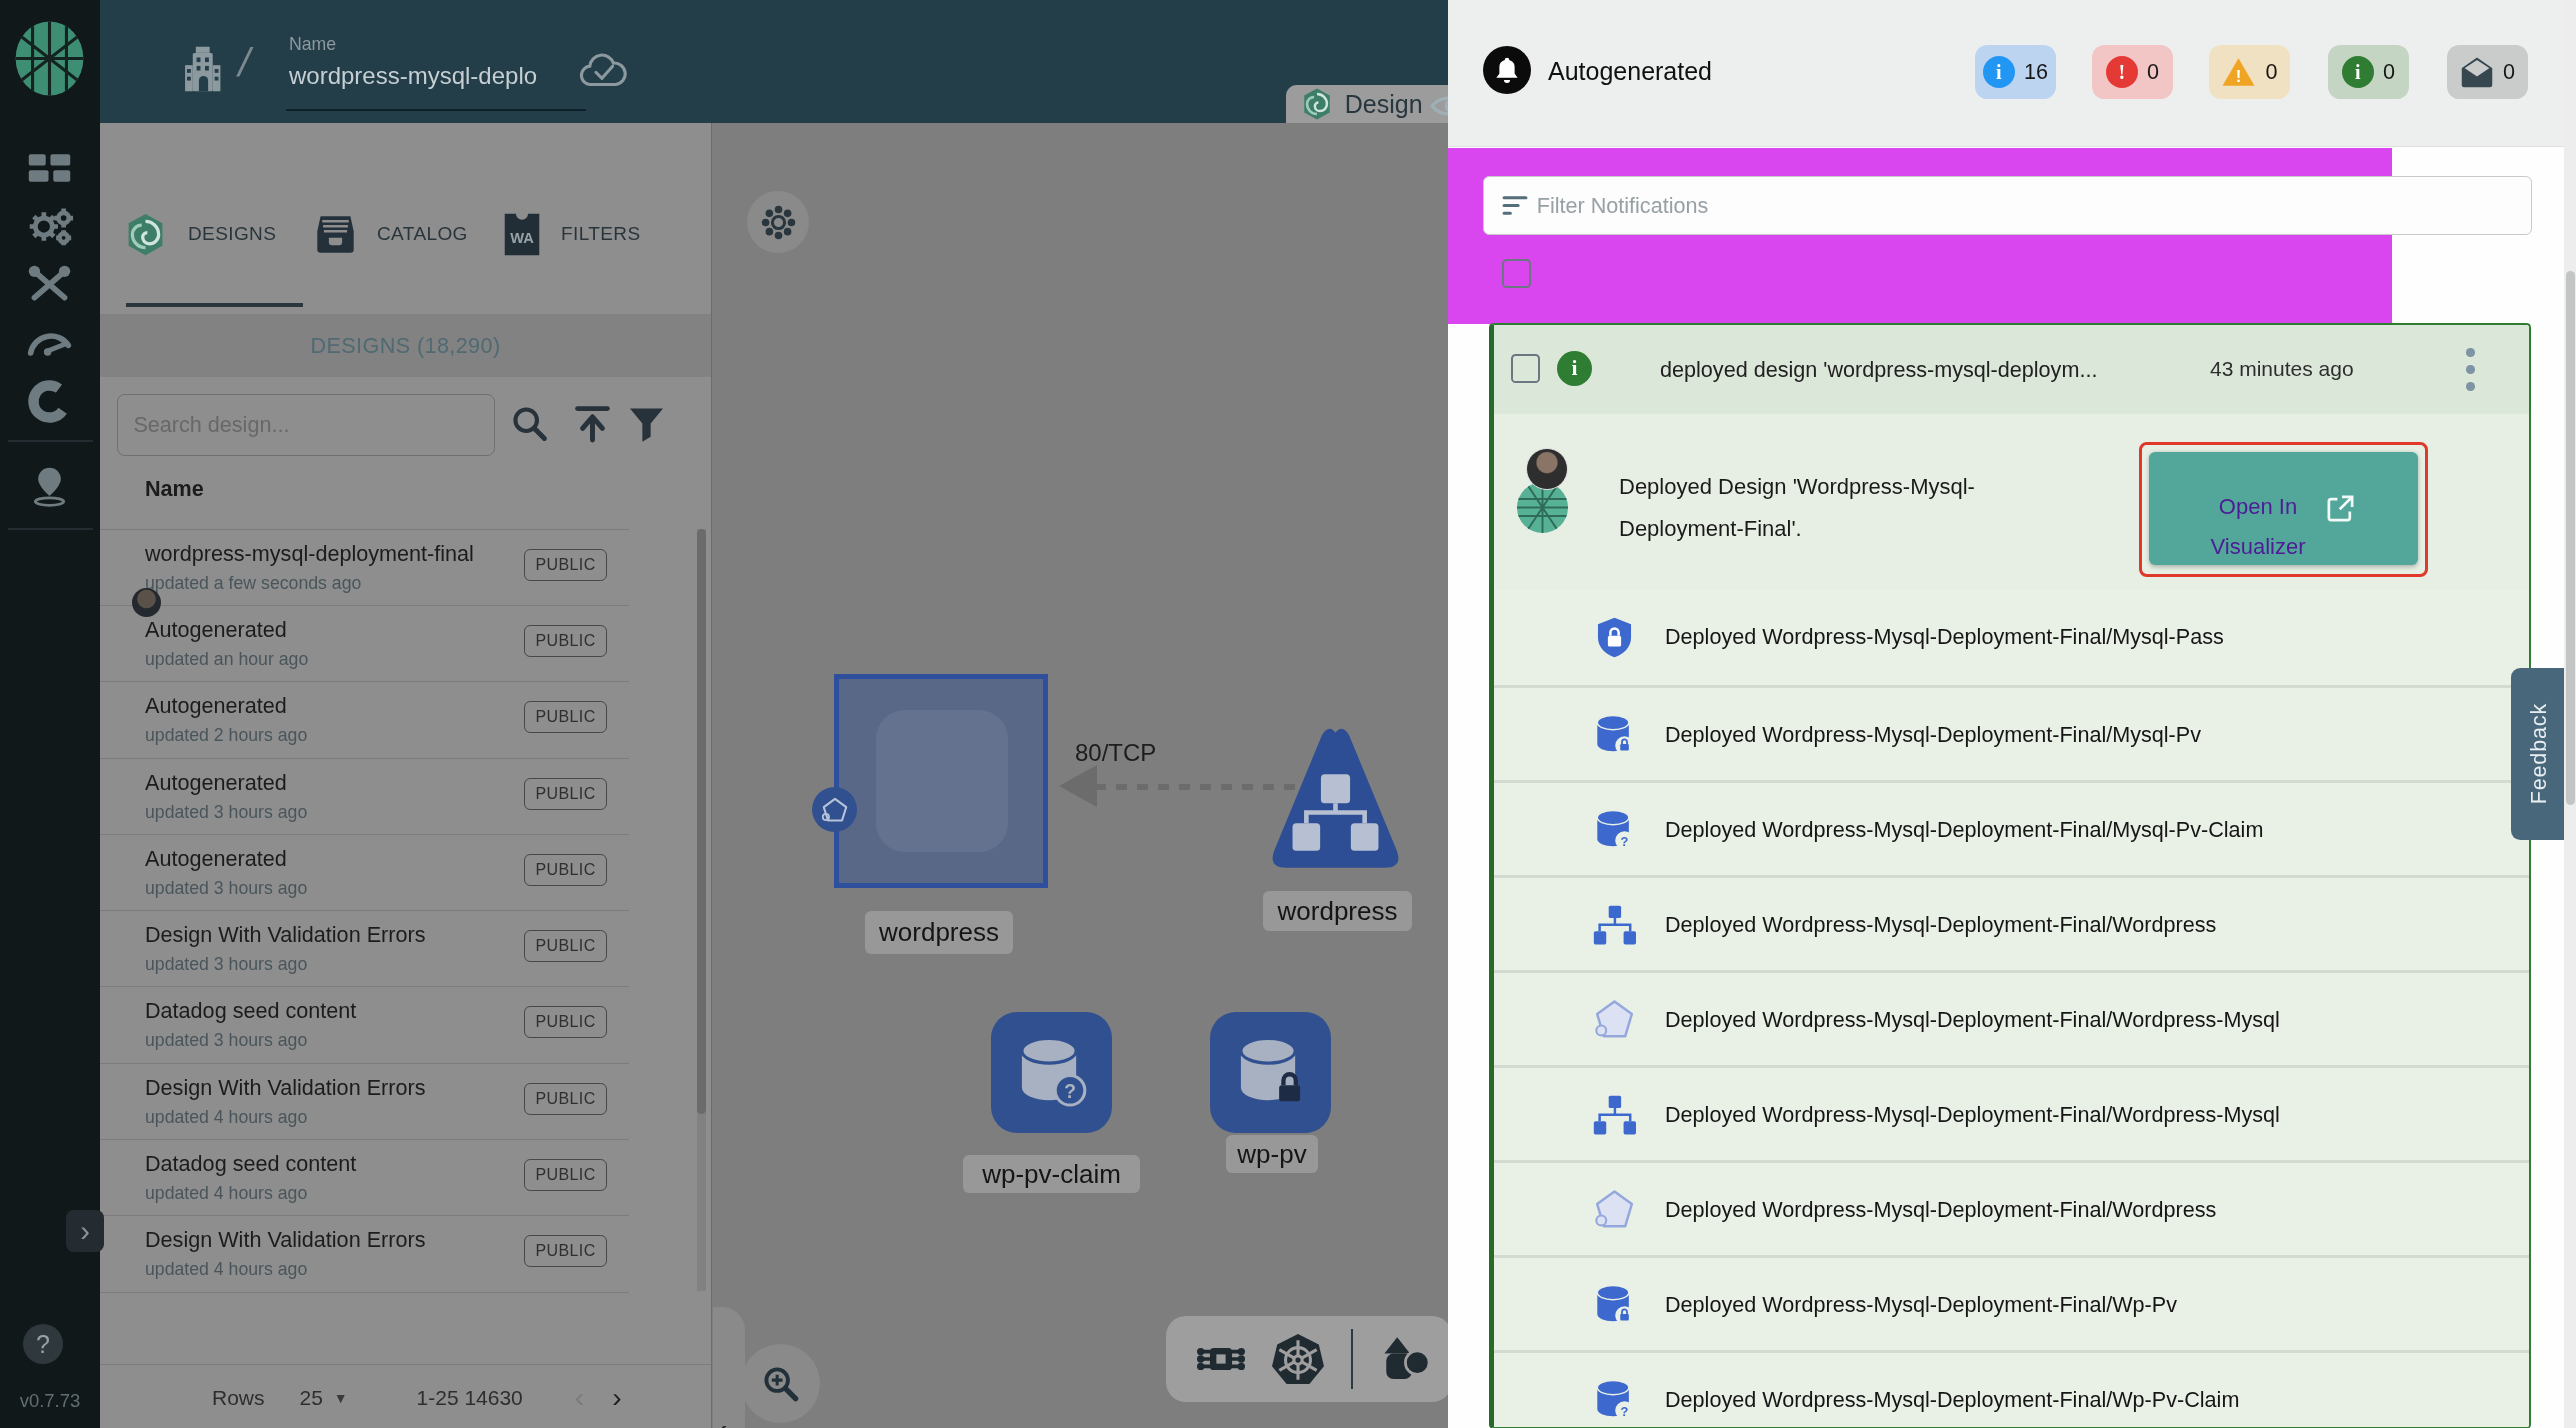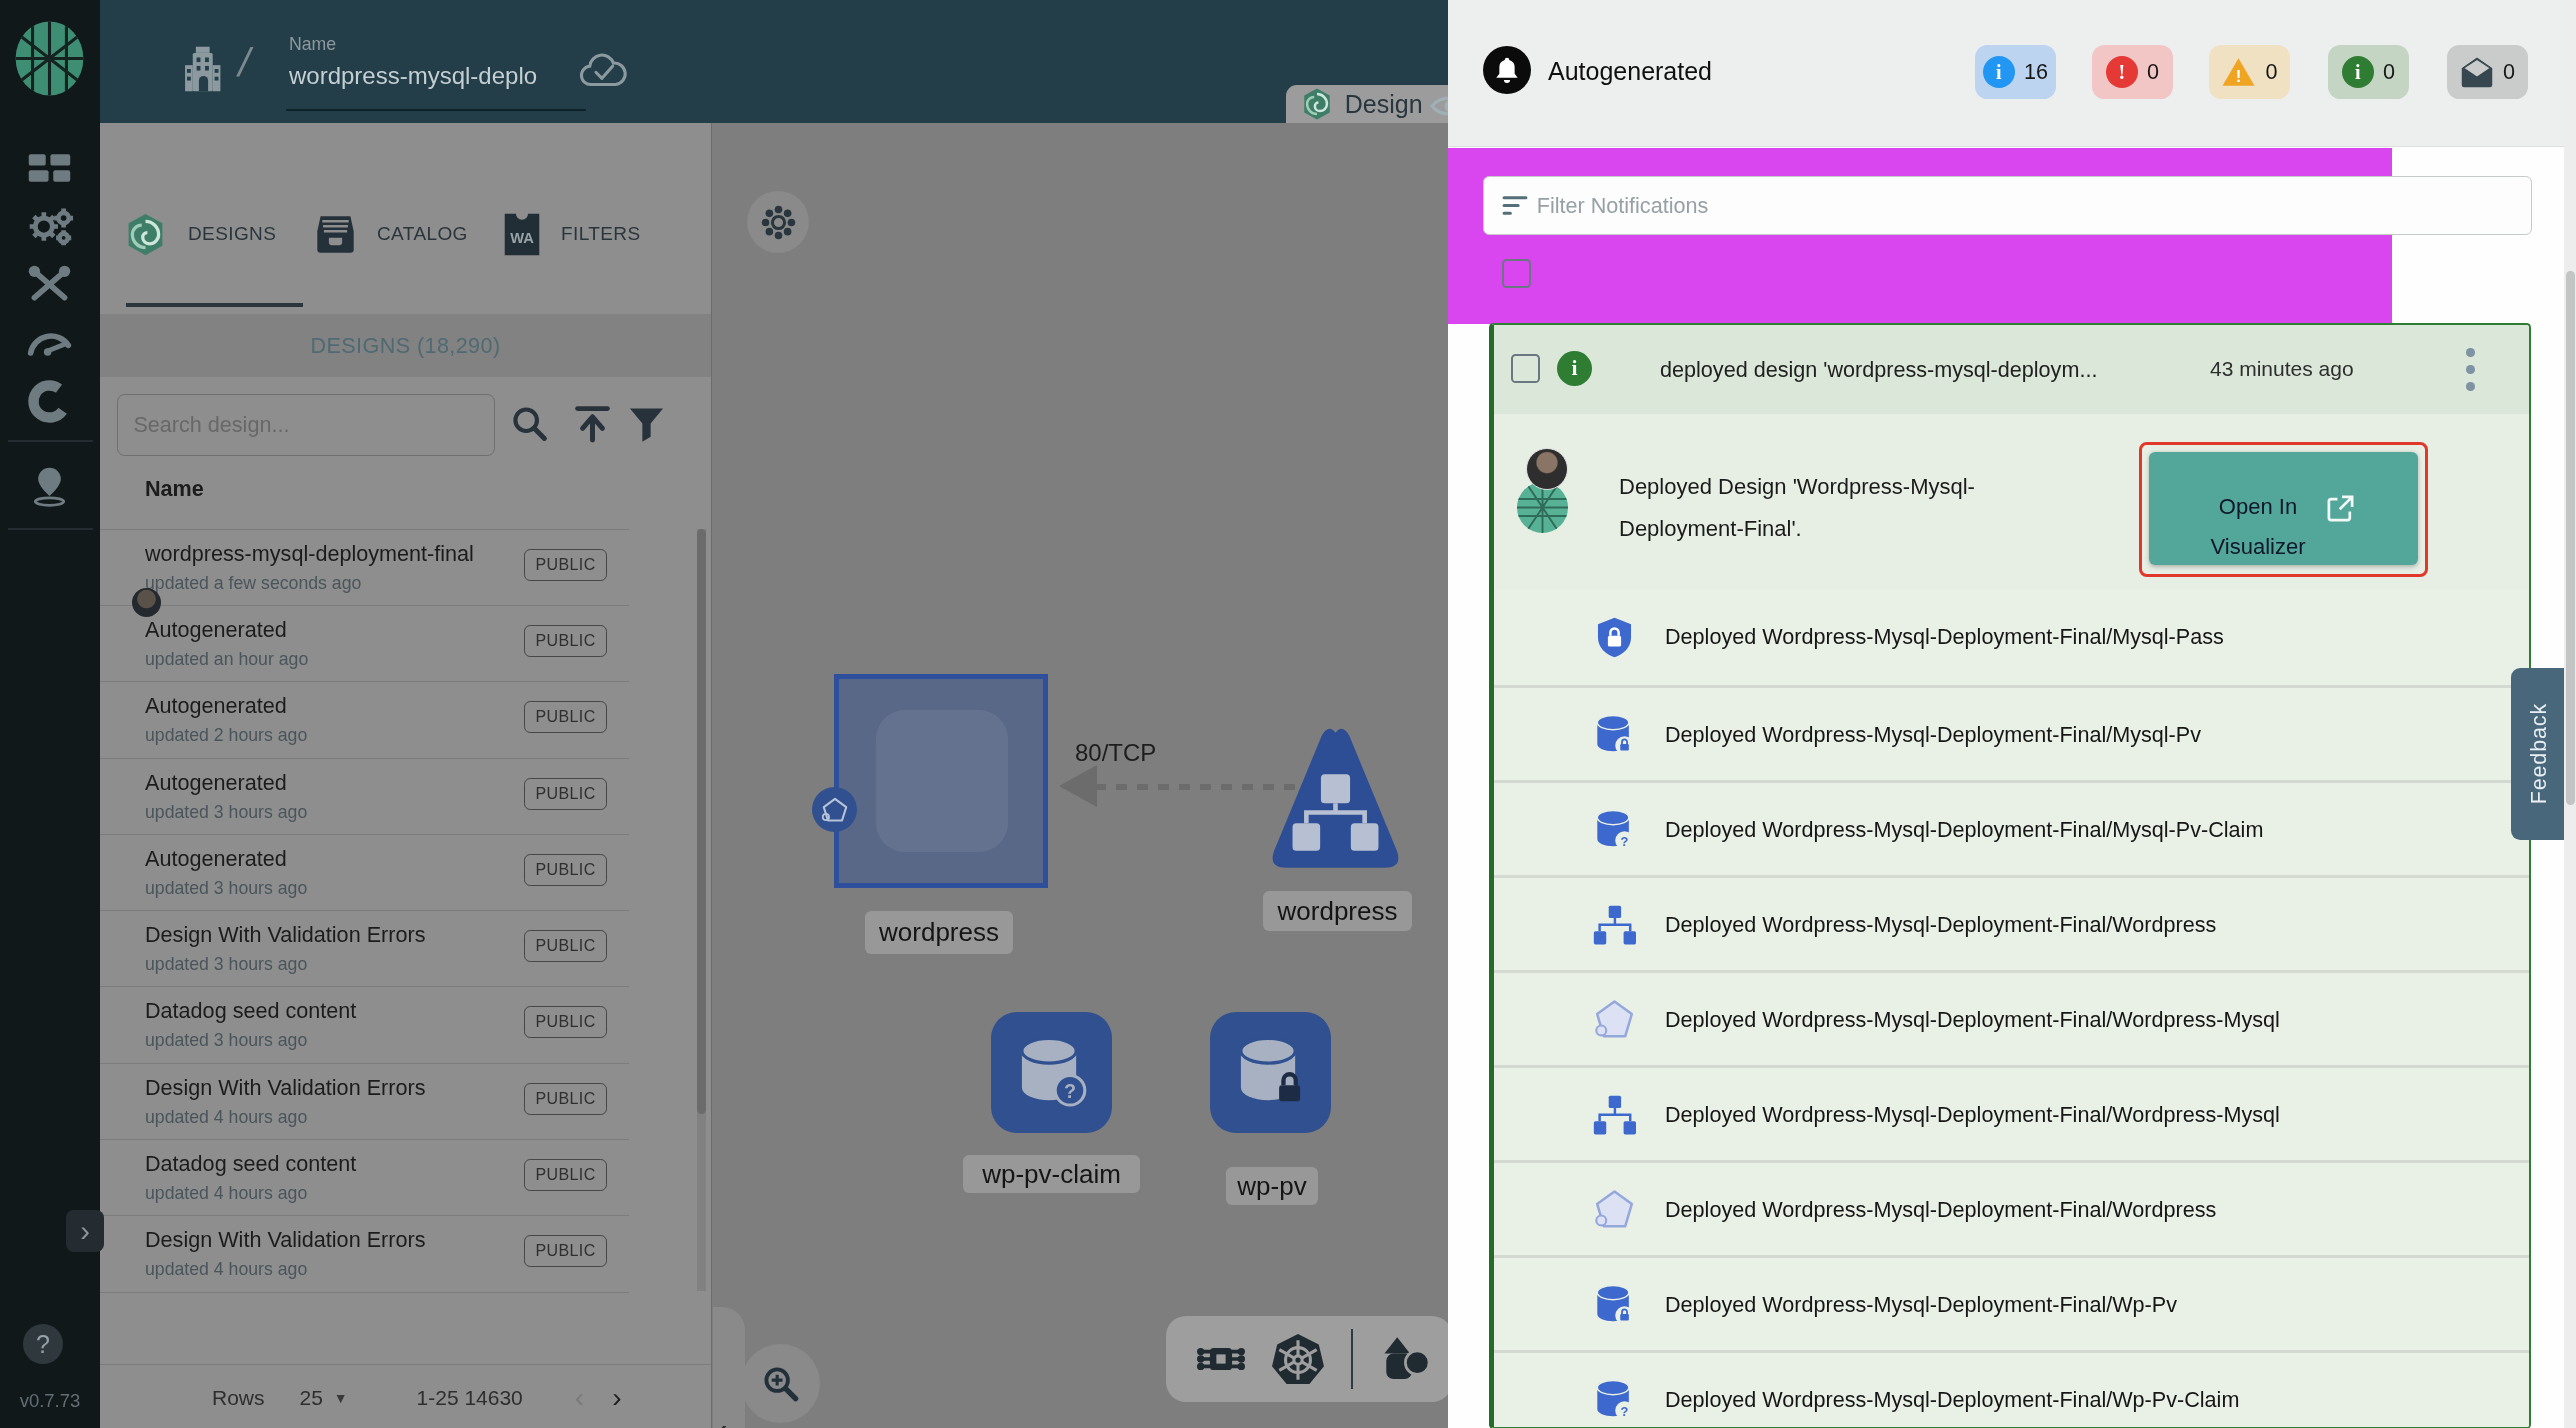--- a/index.html
+++ b/index.html
@@ -100,21 +100,21 @@
   .kebab span{display:block;width:8.5px;height:8.5px;border-radius:50%;background:#7E93A3;margin:0 0 8.5px 0;}
   #ndetail{left:0;top:89px;width:100%;height:176px;background:#E7EFE4;}
   #av-photo{left:32px;top:34px;width:40px;height:40px;border-radius:50%;z-index:2;
             background:radial-gradient(circle at 50% 34%,#8A7466 0 30%,#2E2E2E 34%);border:1.5px solid #DDD;}
   #av-green{left:23px;top:68px;width:51px;height:51px;border-radius:50%;background:#57B295;overflow:hidden;}
   #ndetail .l1{position:absolute;left:125px;top:60px;font-size:22px;color:#1B1B1B;}
   #ndetail .l2{position:absolute;left:125px;top:102px;font-size:22px;color:#1B1B1B;}
   #redbox{left:645px;top:28px;width:289px;height:135px;border:3.8px solid #E0382B;border-radius:7.7px;box-sizing:border-box;}
   #vizbtn{left:655px;top:38px;width:269px;height:113px;background:#53A79A;border-radius:6.2px;
           display:flex;align-items:center;justify-content:center;gap:20px;box-shadow:0 1.5px 4.6px rgba(0,0,0,.25);}
-  #vizbtn .txt{color:#0f172a;font-size:22px;line-height:40px;text-align:center;margin-top:36px;}
+  #vizbtn .txt{color:#4c1d95;font-size:22px;line-height:40px;text-align:center;margin-top:36px;}
   #nsubs{left:0;top:265px;width:100%;}
   .nrow{position:relative;width:100%;height:95px;background:#E9F0E6;border-top:3.1px solid #D4DAD2;box-sizing:border-box;}
   .nrow:first-child{border-top:none;}
   .nrow .nicon{position:absolute;left:99px;top:26px;width:43px;height:43px;}
   .nrow .txt{position:absolute;left:171px;top:34px;font-size:21.6px;color:#161616;white-space:nowrap;}
 
   #feedback{left:2511px;top:668px;width:55px;height:172px;background:#49677A;border-radius:9.2px 0 0 9.2px;z-index:60;
             display:flex;align-items:center;justify-content:center;}
   #feedback span{writing-mode:vertical-rl;transform:rotate(180deg);color:#E8EEF1;font-size:21.6px;letter-spacing:0.8px;}
   #pgscroll{left:2564px;top:0;width:12.3px;height:1429px;background:#ECEDEC;z-index:70;}
@@ -429,21 +429,21 @@
 
     <div class="abs sqnode" style="left:497px;top:889px">
       <svg width="71" height="74" viewBox="0 0 56 60">
         <ellipse cx="26" cy="12" rx="22" ry="10" fill="#A8B1C2"></ellipse>
         <path d="M4 12 v30 a22 10 0 0 0 44 0 v-30" fill="#A8B1C2"></path>
         <ellipse cx="26" cy="12" rx="22" ry="10" fill="none" stroke="#30508F" stroke-width="2.5"></ellipse>
         <rect x="35" y="40" width="17" height="13" rx="2" fill="#1D2B45"></rect>
         <path d="M38.5 40 v-4 a5 5 0 0 1 10 0 v4" fill="none" stroke="#1D2B45" stroke-width="3.5"></path>
       </svg>
     </div>
-    <div class="abs nodelabel" style="left:513px;top:1044px;width:92px;height:38px">wp-pv</div>
+    <div class="abs nodelabel" style="left:513px;top:1012px;width:92px;height:38px">wp-pv</div>
 
     <div id="dock" class="abs">
       <svg width="48" height="48" viewBox="0 0 52 52">
         <rect x="14" y="14" width="24" height="24" rx="4" fill="currentColor"></rect>
         <rect x="21" y="21" width="10" height="10" fill="#9E9E9E"></rect>
         <g stroke="currentColor" stroke-width="4" stroke-linecap="round">
           <path d="M14 18 H4 M14 26 H4 M14 34 H4 M38 18 H48 M38 26 H48 M38 34 H48"></path>
         </g>
         <g fill="currentColor">
           <circle cx="4" cy="18" r="4"></circle>

